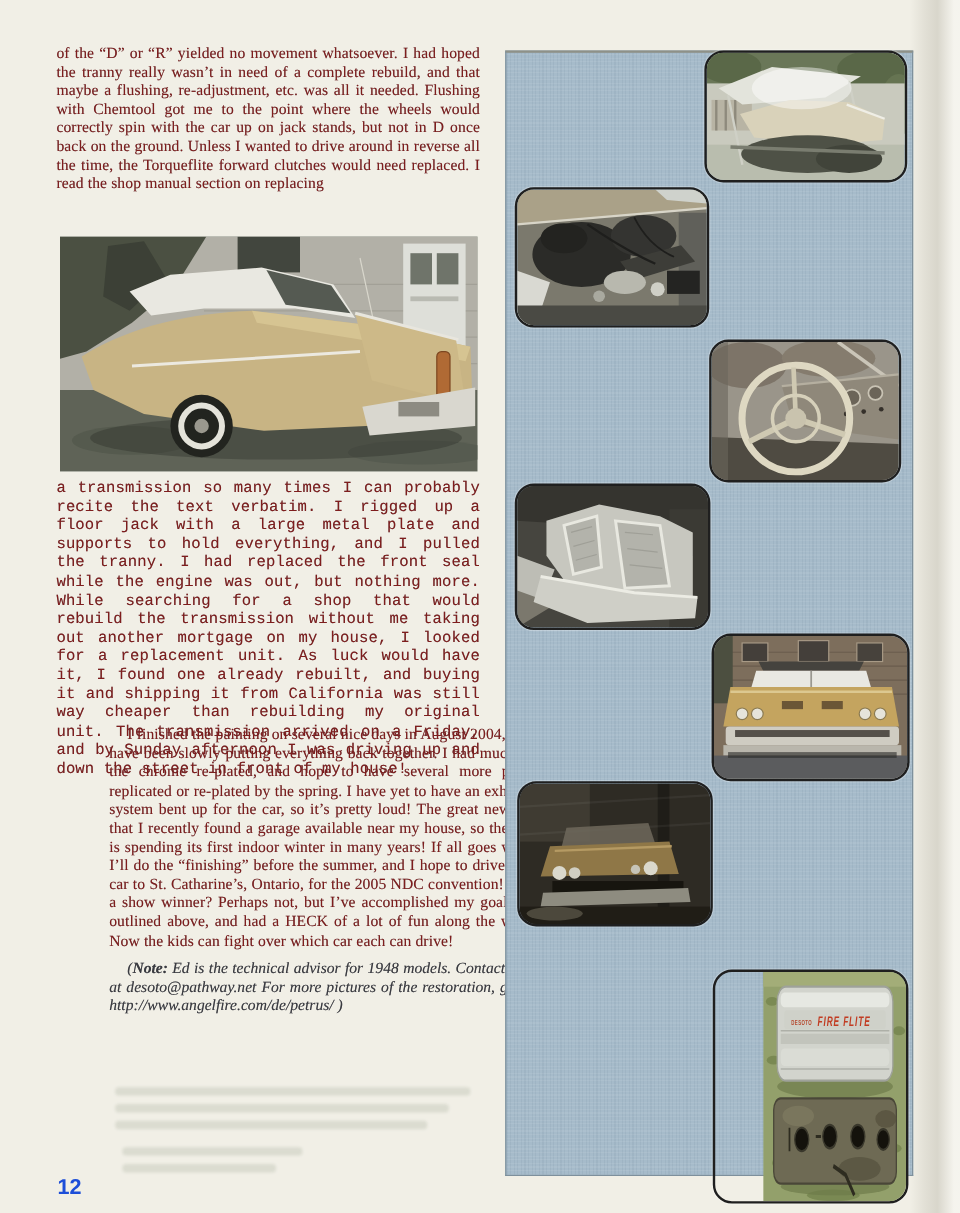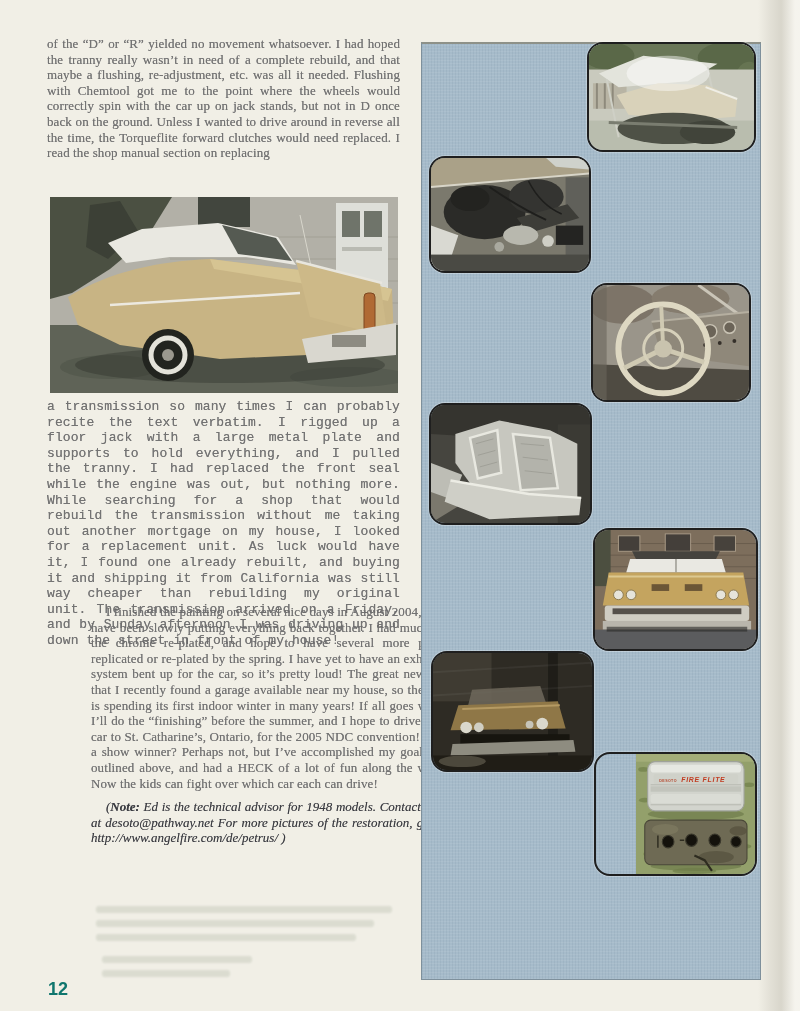--- a/index.html
+++ b/index.html
@@ -15,21 +15,21 @@
   .page-curl{
     position:absolute;left:758px;top:0;width:42px;height:1011px;
     background:linear-gradient(90deg, rgba(0,0,0,0) 0%, rgba(95,90,72,.10) 30%,
                rgba(95,90,72,.17) 55%, rgba(255,255,255,.30) 88%);
     pointer-events:none;
   }
 
   
   .body-text{
     position:absolute;left:47px;width:353px;margin:0;
-    font-size:13px;line-height:15.6px;color:#737373;
+    font-size:13px;line-height:15.6px;color:#7f1d1d;
     text-align:justify;letter-spacing:.1px;
     text-shadow:0 0 .4px rgba(58,59,65,.55);
   }
   .p1{top:36px;}
   .p2{top:399px;font-family:Liberation Mono, monospace;}
   .p3group{position:absolute;left:47px;top:604px;width:353px;margin-left:44px;}
   .p3group p{position:static;}
   .indent{text-indent:15px;}
   .note{
     margin:8px 0 0 0;font-style:italic;
@@ -52,21 +52,21 @@
     background:rgba(146,154,134,.26);filter:blur(1.3px);
   }
   .ghost-a{left:96px;top:906px;width:296px;}
   .ghost-a .bar:nth-child(2){width:94%;}
   .ghost-a .bar:nth-child(3){width:88%;}
   .ghost-b{left:102px;top:956px;width:150px;}
 
   .page-number{
     position:absolute;left:48px;top:979px;
     font-family:"Liberation Sans","DejaVu Sans",sans-serif;
-    font-weight:bold;font-size:18px;color:#0f766e;
+    font-weight:bold;font-size:18px;color:#1d4ed8;
   }
 
   
   .photo-panel{
     position:absolute;left:421px;top:42px;width:340px;height:938px;
     background-color:#a6bbca;
     background-image:
       repeating-linear-gradient(0deg, rgba(255,255,255,.07) 0 1px, rgba(0,0,0,0) 1px 3px),
       repeating-linear-gradient(90deg, rgba(60,88,112,.07) 0 1px, rgba(0,0,0,0) 1px 3px);
     border:1px solid #7e909c;border-top:2px solid #8e9188;
@@ -77,21 +77,21 @@
     border:2px solid #1f1f1f;border-radius:16px;overflow:hidden;
     box-shadow:0 0 0 1px rgba(255,255,255,.25);
   }
   .photo svg{display:block;width:100%;height:100%;}
   .ph1{left:165px;top:-2px;width:169px;height:110px;}
   .ph2{left:7px;top:112px;width:162px;height:117px;}
   .ph3{left:169px;top:239px;width:160px;height:119px;}
   .ph4{left:7px;top:359px;width:163px;height:122px;}
   .ph5{left:171px;top:484px;width:165px;height:123px;}
   .ph6{left:9px;top:607px;width:163px;height:121px;}
-  .ph7{left:172px;top:708px;width:163px;height:124px;padding-left:40px;}
+  .ph7{left:172px;top:764px;width:163px;height:195px;padding-left:40px;}
 
   .ff-brand{font-family:"Liberation Sans",sans-serif;font-weight:bold;}
 </style>
 </head>
 <body>
 
 <div class="page">
 
   <div class="page-curl"></div>
 

